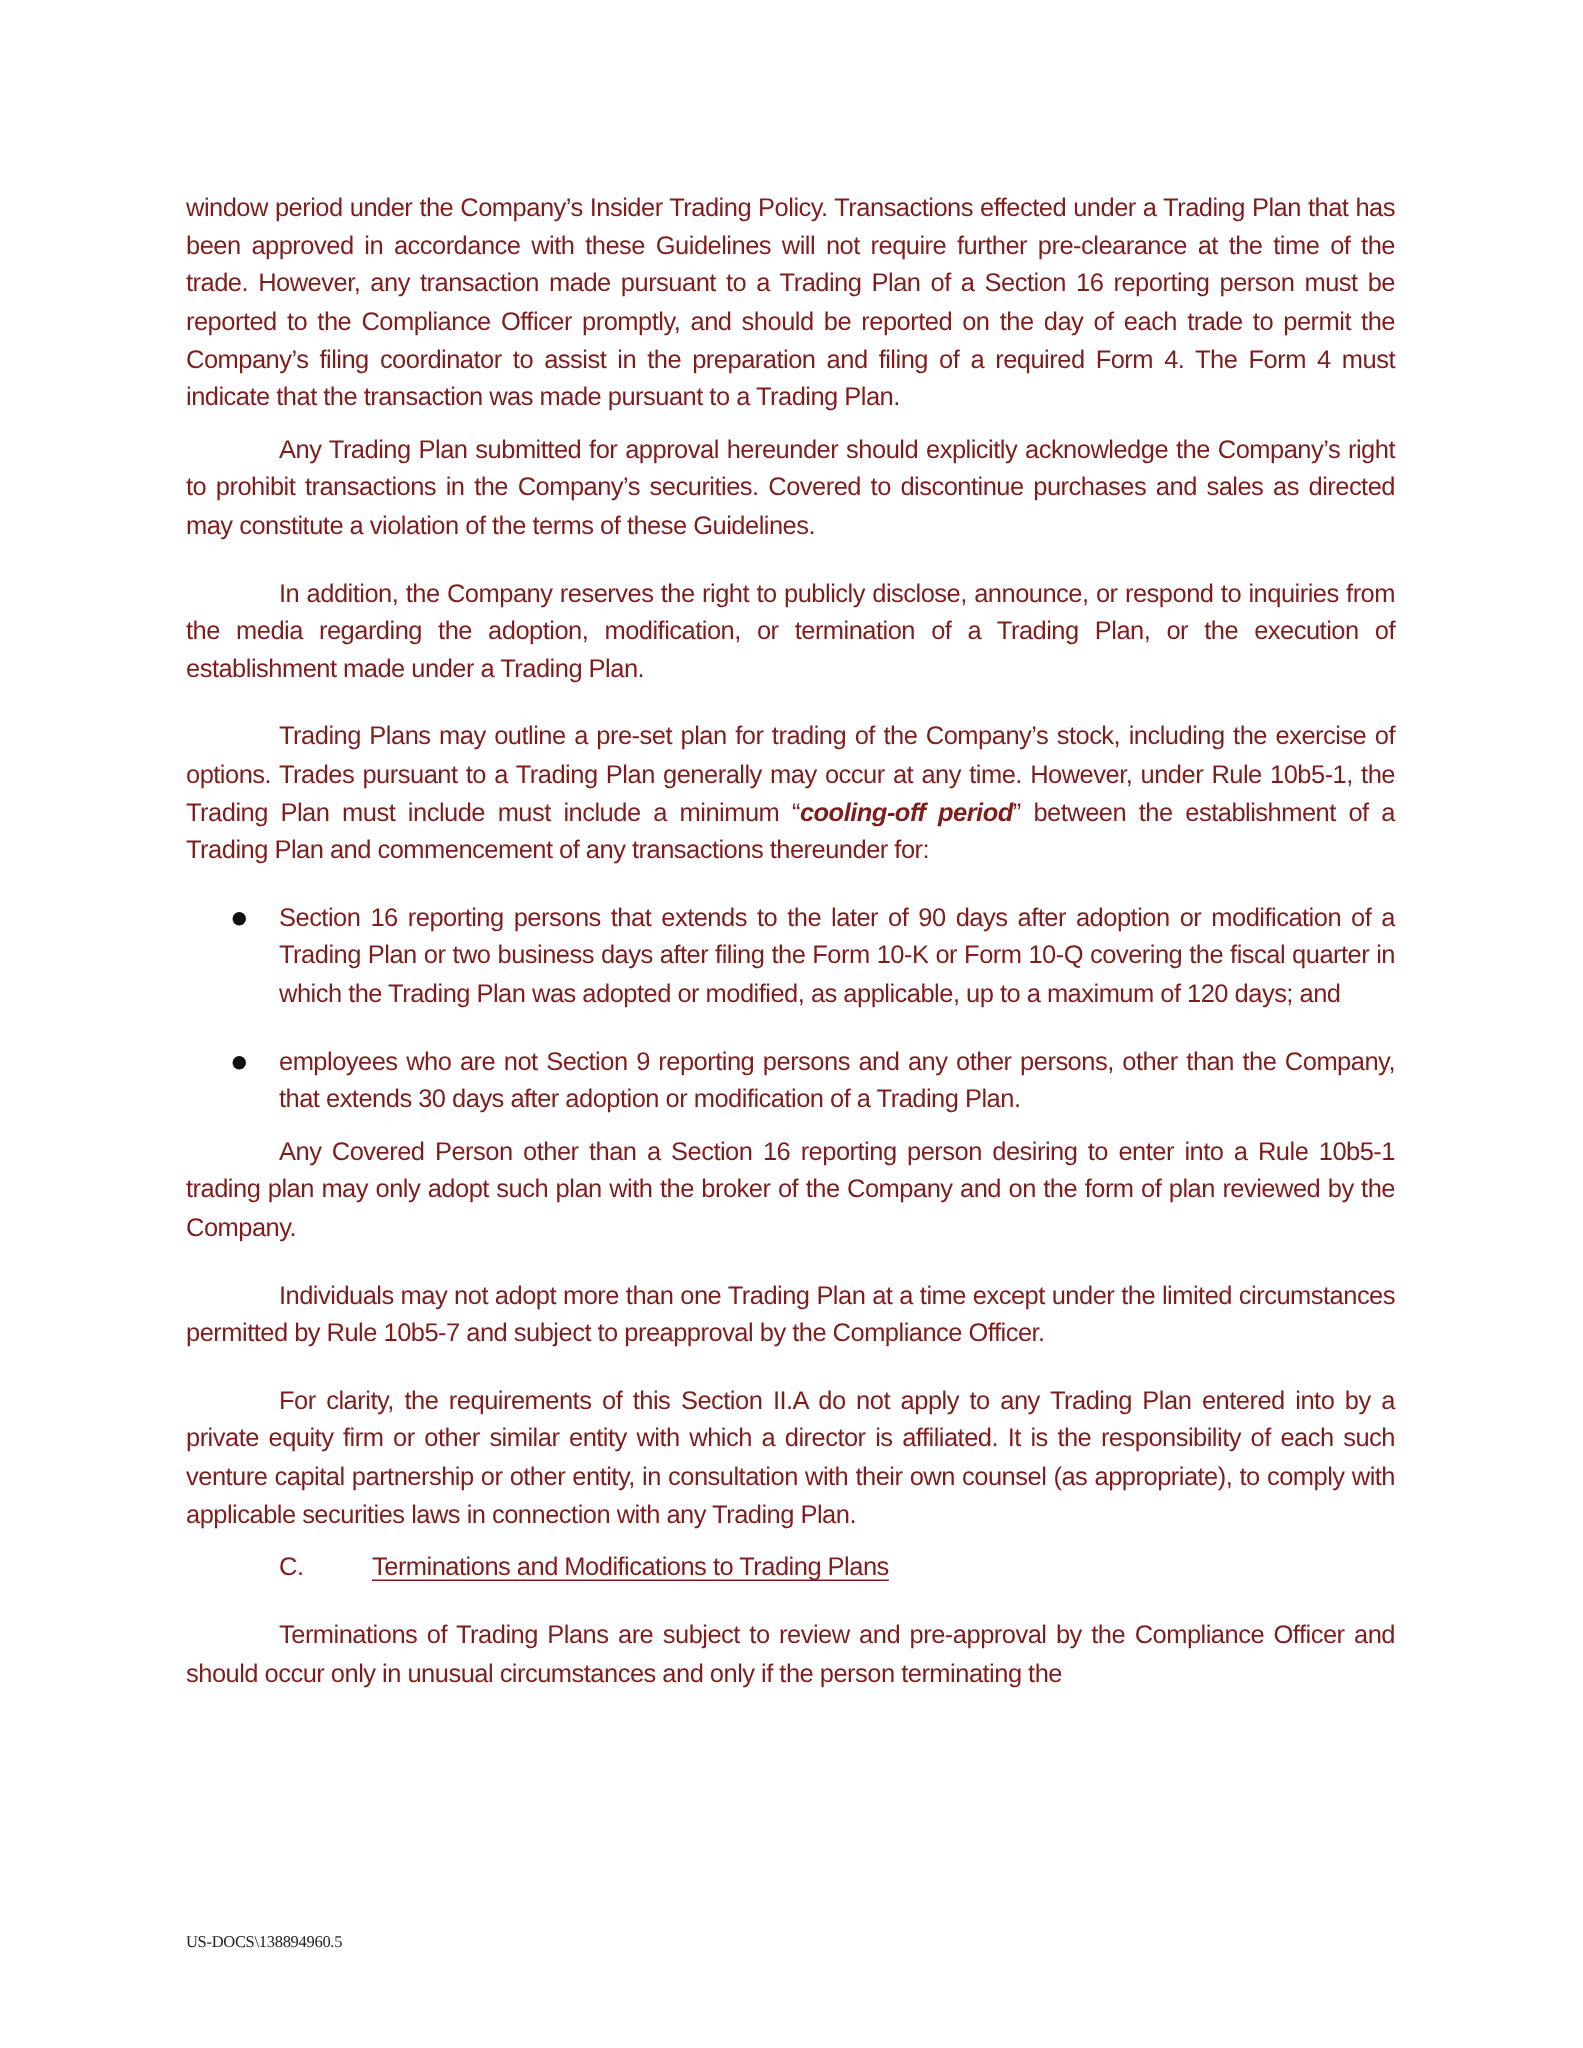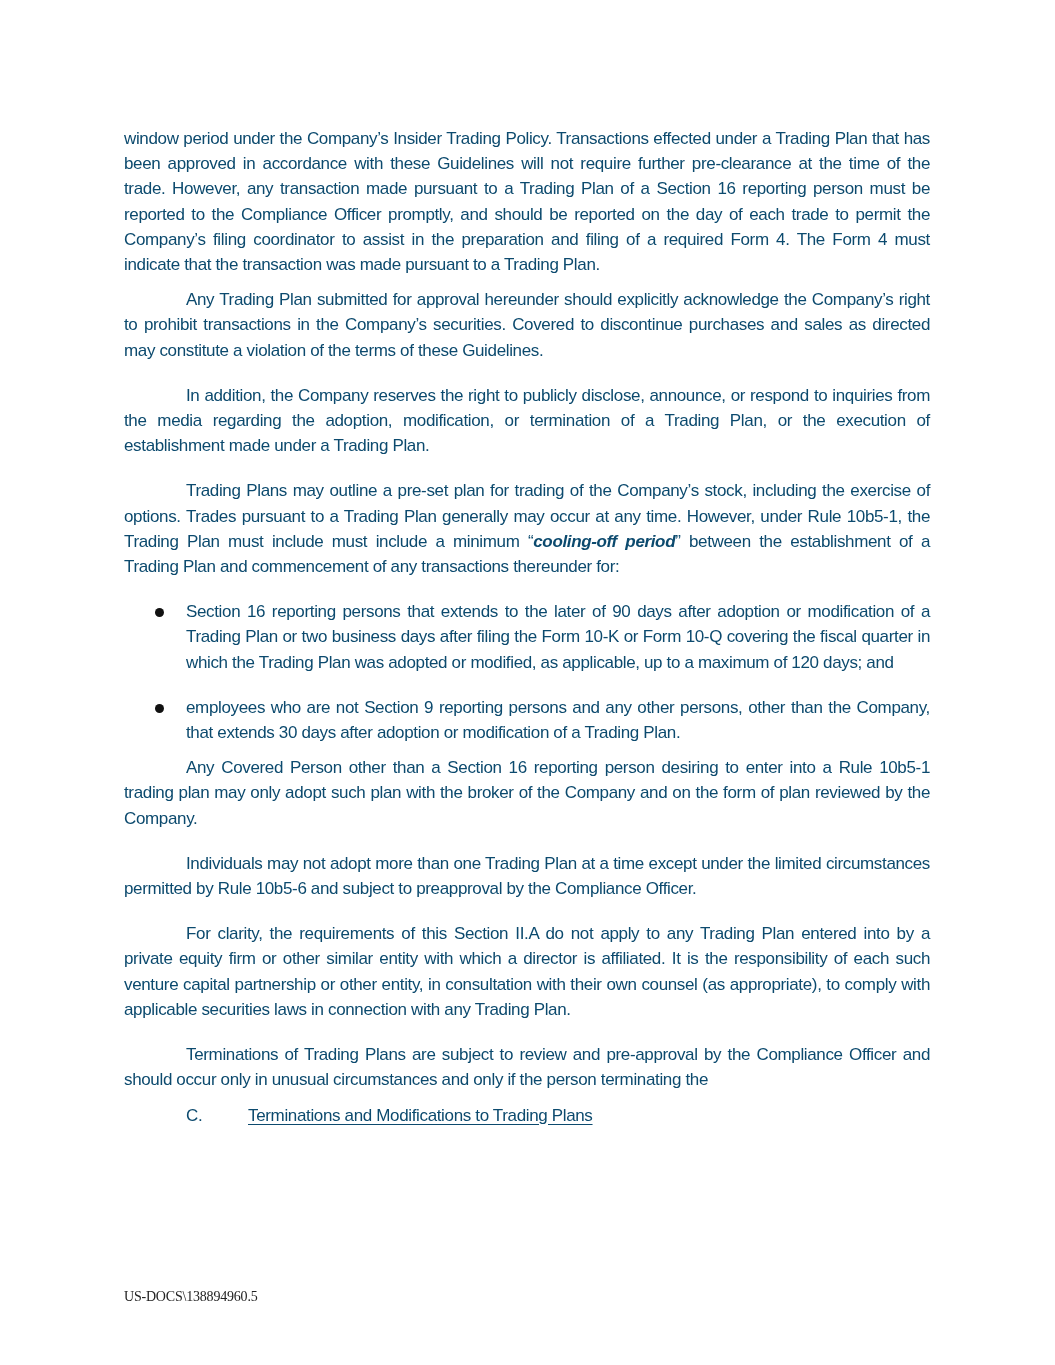--- a/index.html
+++ b/index.html
@@ -1,20 +1,20 @@
 <!DOCTYPE html>
 <html><head>
 <meta charset="utf-8">
 <style>
   html, body { margin: 0; padding: 0; background: #ffffff; }
   body { width: 1055px; height: 1365px; position: relative; overflow: hidden; }
   .page {
     position: absolute; left: 124px; top: 126px; width: 806px;
     font-family: "Liberation Sans", "DejaVu Sans", sans-serif;
-    font-size: 17px; line-height: 25.2px; color: #0c4a6e;
+    font-size: 17px; line-height: 25.2px; color: #7f1d1d;
     letter-spacing: -0.35px;
   }
   .para { margin: 0; text-align: justify; }
   .indent { text-indent: 62px; }
   .gap-s { margin-top: 10px; }
   .gap-m { margin-top: 20px; }
   .bullets { list-style: none; margin: 20px 0 0 0; padding: 0; }
   .bullets li { position: relative; padding-left: 62px; text-align: justify; }
   .bullets li + li { margin-top: 20px; }
   .bullet-dot {
@@ -22,21 +22,21 @@
     border-radius: 50%; background: #111111;
   }
   .heading {
     margin: 10px 0 0 62px; text-decoration: underline; text-underline-offset: 3px;
   }
   .heading .num { display: inline-block; width: 62px; }
   .bi { font-weight: bold; font-style: italic; }
   .footer {
     position: absolute; left: 124px; top: 1289px;
     font-family: "Liberation Serif", "DejaVu Serif", serif;
-    font-size: 14px; color: #222222; letter-spacing: -0.2px;
+    font-size: 11px; color: #222222; letter-spacing: -0.2px;
   }
 </style>
 </head>
 <body>
 
 <div class="page">
   <p class="para">window period under the Company’s Insider Trading Policy. Transactions effected under a Trading Plan that has been approved in accordance with these Guidelines will not require further pre-clearance at the time of the trade. However, any transaction made pursuant to a Trading Plan  of a Section 16 reporting person must be reported to the Compliance Officer promptly, and should be reported on the day of each trade to permit the Company’s filing coordinator to assist in the preparation and filing of a required Form 4.  The Form 4 must indicate that the transaction was made pursuant to a Trading Plan.</p>
 
   <p class="para indent gap-s">Any Trading Plan submitted for approval hereunder should explicitly acknowledge the Company’s right to prohibit transactions in the Company’s securities.  Covered to discontinue purchases and sales as directed may constitute a violation of the terms of these Guidelines.</p>
 
@@ -50,22 +50,22 @@
       <span>Section 16 reporting persons that extends to the later of 90 days after adoption or modification of a Trading Plan or two business days after filing the Form 10-K or Form 10-Q covering the fiscal quarter in which the Trading Plan was adopted or modified, as applicable, up to a maximum of 120 days; and</span>
     </li>
     <li>
       <span class="bullet-dot"></span>
       <span>employees who are not Section 9 reporting persons and any other persons, other than the Company, that extends 30 days after adoption or modification of a Trading Plan.</span>
     </li>
   </ul>
 
   <p class="para indent gap-s">Any Covered Person other than a Section 16 reporting person desiring to enter into a Rule 10b5-1 trading plan may only adopt such plan with the broker of the Company and on the form of plan reviewed by the Company.</p>
 
-  <p class="para indent gap-m">Individuals may not adopt more than one Trading Plan at a time except under the limited circumstances permitted by Rule 10b5-6 and subject to preapproval by the Compliance Officer.</p>
+  <p class="para indent gap-m">Individuals may not adopt more than one Trading Plan at a time except under the limited circumstances permitted by Rule 10b5-7 and subject to preapproval by the Compliance Officer.</p>
 
   <p class="para indent gap-m">For clarity, the requirements of this Section II.A do not apply to any Trading Plan entered into by a private equity firm or other similar entity with which a director is affiliated.  It is the responsibility of each such venture capital partnership or other entity, in consultation with their own counsel (as appropriate), to comply with applicable securities laws in connection with any Trading Plan.</p>
 
+  <p class="para heading"><span class="num">C.</span><span>Terminations and Modifications to Trading Plans</span></p>
+
   <p class="para indent gap-m">Terminations of Trading Plans are subject to review and pre-approval by the Compliance Officer and should occur only in unusual circumstances and only if the person terminating the</p>
-
-  <p class="para heading"><span class="num">C.</span><span>Terminations and Modifications to Trading Plans</span></p>
 </div>
 
 <div class="footer">US-DOCS\138894960.5</div>
 
 </body></html>

